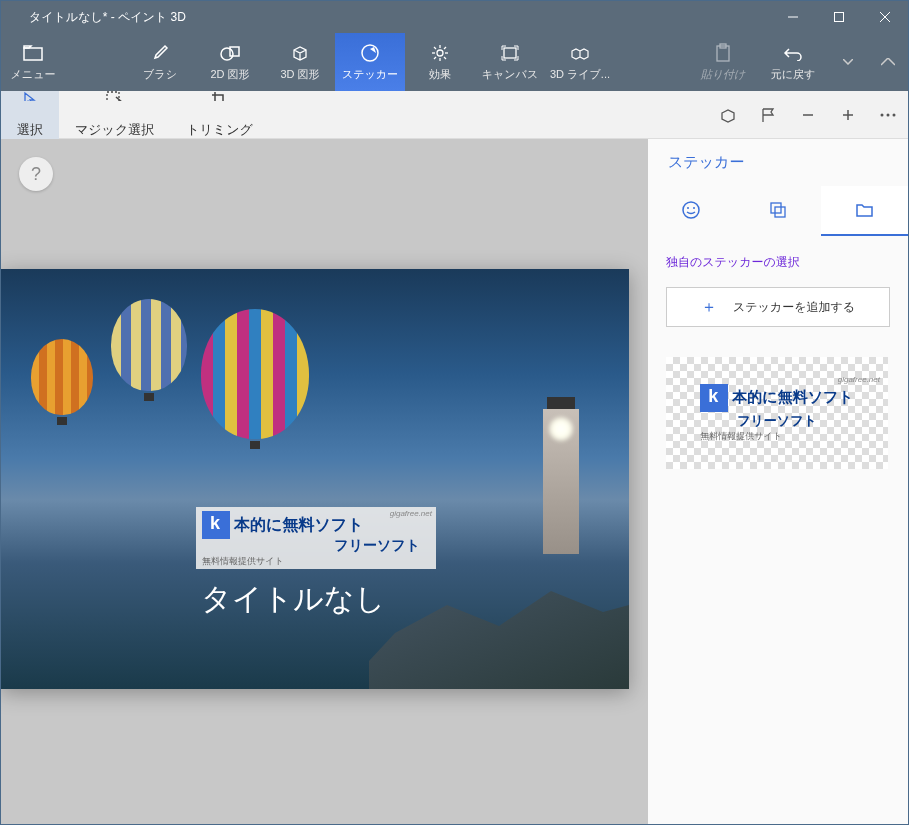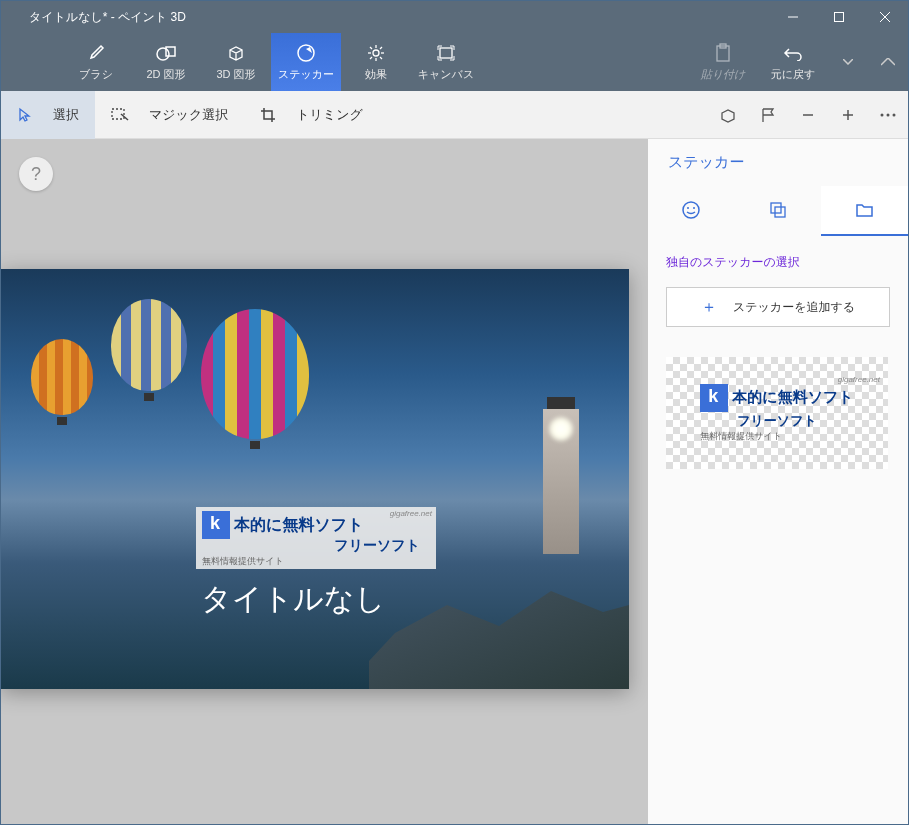--- a/index.html
+++ b/index.html
@@ -13,21 +13,21 @@
 .ribbon { height: 58px; background: #5b6b7a; display: flex; }
 .ribbon .item { width: 70px; display: flex; flex-direction: column; align-items: center; justify-content: center; color: #e8e8e8; font-size: 11px; gap: 3px; cursor: pointer; }
 .ribbon .item.menu { width: 64px; }
 .ribbon .item.active { background: #3a6fd8; background: linear-gradient(#3a6fd8, #4a7fe8); color: #fff; }
 .ribbon .item.disabled { opacity: 0.5; font-style: italic; }
 .ribbon .spacer { width: 60px; }
 .ribbon .ico { height: 22px; display: flex; align-items: center; justify-content: center; }
 .ribbon .more { width: 40px; display:flex; align-items:center; justify-content:center; cursor:pointer; }
 
 .toolbar { height: 48px; background: #f2f2f2; display: flex; align-items: center; border-bottom: 1px solid #ddd; }
-.tool { height: 48px; display: flex; align-items: center; gap: 20px; padding: 0 16px; font-size: 13px; color: #333; cursor: pointer; }
+.tool { height: 48px; display: flex; align-items: center; gap: 20px; padding: 0 16px; font-size: 13px; color: #333; cursor: pointer; flex-direction: column; }
 .tool.active { background: #d8e0ea; }
 .icobtn { width: 40px; height: 48px; display: flex; align-items: center; justify-content: center; cursor: pointer; color:#555; }
 
 .main { display: flex; height: calc(825px - 32px - 58px - 48px - 2px); }
 .canvas-wrap { flex: 1; background: #c8c8c8; position: relative; overflow: hidden; }
 .help-btn { position: absolute; top: 18px; left: 18px; width: 34px; height: 34px; border-radius: 50%; background: #eee; display: flex; align-items: center; justify-content: center; font-size: 18px; color: #888; box-shadow: 0 1px 3px rgba(0,0,0,.2); cursor: pointer; }
 
 .canvas { position: absolute; top: 130px; left: 0; width: 628px; height: 420px; background: linear-gradient(180deg, #1a3a5a 0%, #2a5a8a 25%, #4a7aaa 45%, #6a8aaa 55%, #3a5a7a 70%, #1a3a4a 100%); box-shadow: 0 4px 20px rgba(0,0,0,.3); overflow: hidden; }
 .balloon { position: absolute; border-radius: 50% 50% 48% 48%; }
 .balloon::after { content:''; position:absolute; bottom:-10px; left:50%; transform:translateX(-50%); width:10px; height:8px; background:#333; }
@@ -88,20 +88,29 @@
     </div>
   <div class="ctrl">
       <svg width="10" height="10">
         <line x1="0" y1="0" x2="10" y2="10" stroke-width="1"></line>
         <line x1="10" y1="0" x2="0" y2="10" stroke-width="1"></line>
       </svg>
     </div>
 </div>
 
 <div class="ribbon">
+  <div class="item menu">
+    <div class="ico">
+        <svg width="20" height="16">
+          <rect x="1" y="3" width="18" height="12" fill="none" stroke="#fff" stroke-width="1.5"></rect>
+          <path d="M1 3 L6 3 L8 1 L1 1 Z" fill="none" stroke="#fff" stroke-width="1.5"></path>
+        </svg>
+      </div>
+    <span>メニュー</span>
+  </div>
   <div class="spacer"></div>
   <div class="item">
     <div class="ico">
         <svg width="20" height="20">
           <path d="M15 3 L17 5 L8 14 L5 15 L6 12 Z" fill="none" stroke="#fff" stroke-width="1.5"></path>
         </svg>
       </div>
     <span>ブラシ</span>
   </div>
   <div class="item">
@@ -156,20 +165,28 @@
           <line x1="2" y1="2" x2="2" y2="6" stroke="#fff"></line>
           <line x1="18" y1="2" x2="14" y2="2" stroke="#fff"></line>
           <line x1="18" y1="2" x2="18" y2="6" stroke="#fff"></line>
           <line x1="2" y1="16" x2="6" y2="16" stroke="#fff"></line>
           <line x1="2" y1="16" x2="2" y2="12" stroke="#fff"></line>
           <line x1="18" y1="16" x2="14" y2="16" stroke="#fff"></line>
           <line x1="18" y1="16" x2="18" y2="12" stroke="#fff"></line>
         </svg>
       </div>
     <span>キャンバス</span>
+  </div>
+  <div class="item">
+    <div class="ico">
+        <svg width="20" height="20">
+          <path d="M2 8 L6 6 L10 8 L10 14 L6 16 L2 14 Z M10 8 L14 6 L18 8 L18 14 L14 16 L10 14" fill="none" stroke="#fff" stroke-width="1.2"></path>
+        </svg>
+      </div>
+    <span>3D ライブ...</span>
   </div>
   <div style="flex:1"></div>
   <div class="item disabled">
     <div class="ico">
         <svg width="18" height="20">
           <rect x="3" y="3" width="12" height="15" fill="none" stroke="#fff" stroke-width="1.3"></rect>
           <rect x="6" y="1" width="6" height="4" fill="none" stroke="#fff" stroke-width="1.3"></rect>
         </svg>
       </div>
     <span>貼り付け</span>

